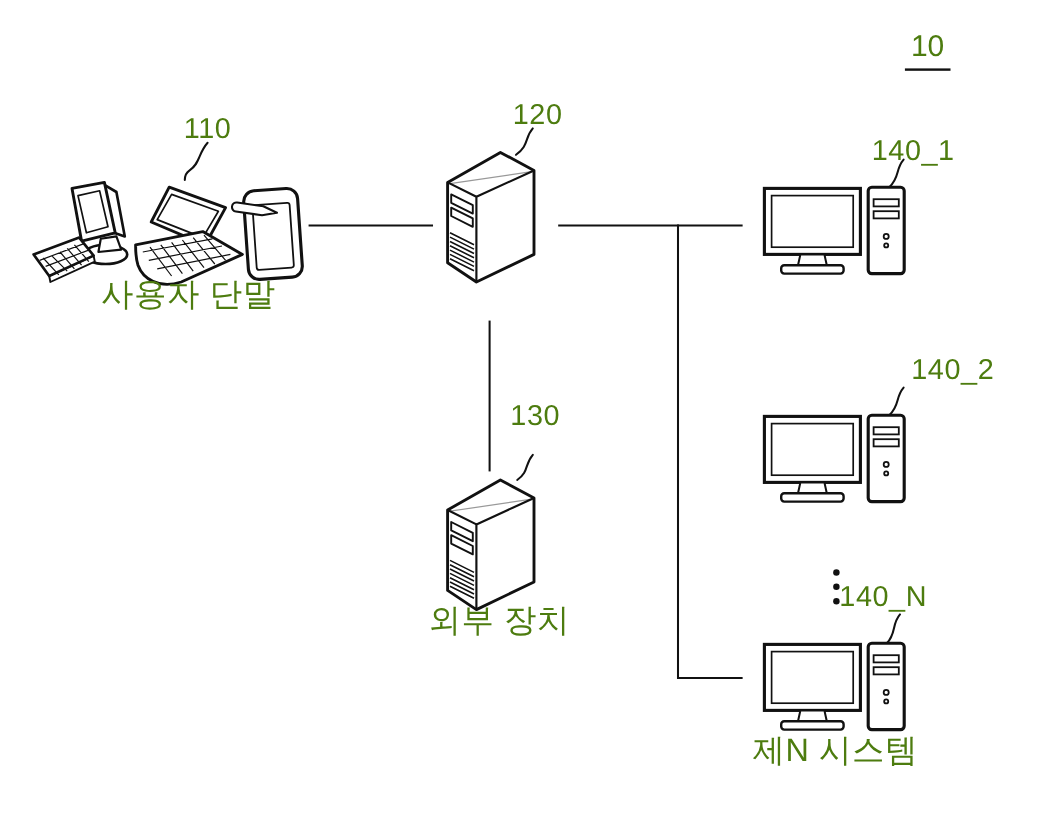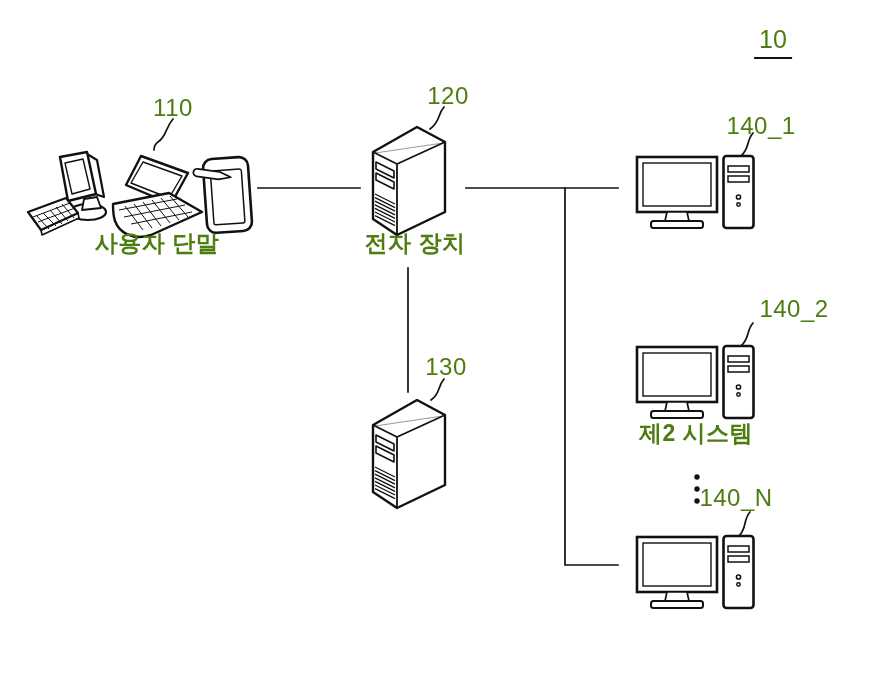--- a/index.html
+++ b/index.html
@@ -3,21 +3,21 @@
 <meta charset="utf-8">
 <style>
   html,body{margin:0;padding:0;background:#fff;}
   #canvas{
     position:relative;width:873px;height:679px;background:#ffffff;
     font-family:"Liberation Sans","DejaVu Sans",sans-serif;color:#4d7c0f;overflow:hidden;
   }
   #art{position:absolute;left:0;top:0;}
   .lbl{position:absolute;transform:translateX(-50%);white-space:nowrap;line-height:1.1;}
   .num{font-size:24px;font-weight:400;letter-spacing:0.5px;}
-  .cap{font-size:23px;font-weight:700;letter-spacing:0.5px;}
+  .cap{font-size:27px;font-weight:400;letter-spacing:0.5px;}
   .figref{font-size:25px;font-weight:400;border-bottom:2px solid #111;padding:0 5px 3px 5px;}
 </style>
 </head>
 <body>
 
 <div id="canvas">
 
   <svg id="art" width="873" height="679" viewBox="0 0 873 679">
 
     <g stroke="#111" stroke-width="1.7" fill="none" stroke-linecap="square">
@@ -102,22 +102,22 @@
       <circle cx="697" cy="477" r="2.7"></circle>
       <circle cx="697" cy="489" r="2.7"></circle>
       <circle cx="697" cy="501" r="2.7"></circle>
     </g>
   </svg>
 
   <div class="lbl figref" style="left:773px;top:26px">10</div>
 
   <div class="lbl num" style="left:173px;top:95px">110</div>
   <div class="lbl num" style="left:448px;top:83px">120</div>
-  <div class="lbl num" style="left:446px;top:354px">130</div>
+  <div class="lbl num" style="left:446px;top:334px">130</div>
   <div class="lbl num" style="left:761px;top:113px">140_1</div>
   <div class="lbl num" style="left:794px;top:296px">140_2</div>
   <div class="lbl num" style="left:736px;top:485px">140_N</div>
 
   <div class="lbl cap" style="left:157px;top:231px">사용자 단말</div>
-  <div class="lbl cap" style="left:415px;top:231px">전자 장치</div>
-  <div class="lbl cap" style="left:696px;top:421px">제2 시스템</div>
+  <div class="lbl cap" style="left:416px;top:503px">외부 장치</div>
+  <div class="lbl cap" style="left:696px;top:611px">제N 시스템</div>
 
 </div>
 
 </body></html>

